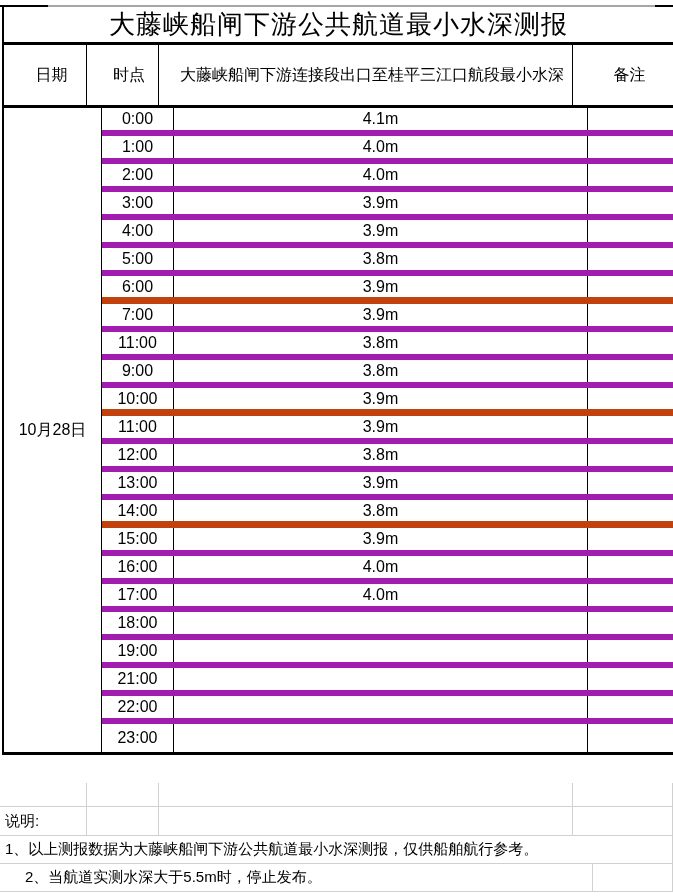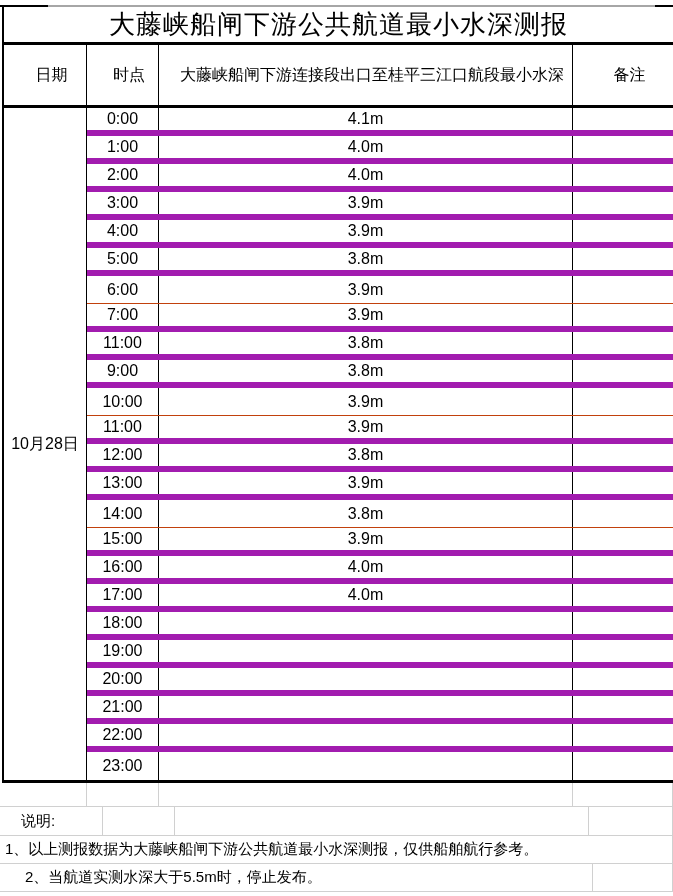--- a/index.html
+++ b/index.html
@@ -31,41 +31,41 @@
     box-sizing:border-box;display:flex;align-items:center;justify-content:center;
     font-size:16px;border-right:1px solid #000;white-space:nowrap;padding-left:13px;
   }
   .hc-date{width:83px;}
   .hc-time{width:72px;}
   .hc-depth{width:414px;}
   .hc-remark{flex:1;border-right:none;}
 
   .data-area{display:flex;}
   .date-col{
-    width:83px;box-sizing:border-box;border-right:1px solid #000;
+    width:98px;box-sizing:border-box;border-right:1px solid #000;
     display:flex;align-items:center;justify-content:center;
     font-size:16px;white-space:nowrap;
   }
   .rows-col{flex:1;display:flex;flex-direction:column;}
   .drow{display:flex;height:28px;box-sizing:border-box;border-bottom:6px solid #a21caf;}
-  .drow.thick{border-bottom:1px solid #c2410c;justify-content:flex-end;}
+  .drow.thick{border-bottom:7px solid #c2410c;justify-content:flex-end;}
   .drow:last-child{border-bottom:none;}
   .dcell{
     box-sizing:border-box;display:flex;align-items:center;justify-content:center;
     font-size:16px;white-space:nowrap;
   }
   .c-time{width:72px;border-right:1px solid #000;}
   .c-depth{width:414px;border-right:1px solid #000;}
   .c-remark{flex:1;}
 
   
   .notes-area{position:absolute;top:783px;left:0;width:673px;font-size:15px;}
   .nrow{display:flex;box-sizing:border-box;border-bottom:1px solid #d0d0d0;}
   .nrow-empty{height:24px;}
-  .nrow-label{height:29px;padding-left:16px;}
+  .nrow-label{height:29px;}
   .nrow-note{height:28px;}
   .ncell{box-sizing:border-box;border-right:1px solid #d0d0d0;display:flex;align-items:center;}
   .nc1{width:87px;}
   .nc2{width:72px;}
   .nc3{width:414px;}
   .nc4{flex:1;}
   .nc-span{width:573px;margin-left:20px;}
   .nc-flex{flex:1;}
   .note-text{padding-left:5px;white-space:nowrap;}
 </style>
@@ -183,25 +183,20 @@
             <div class="dcell c-time">18:00</div>
             <div class="dcell c-depth"></div>
             <div class="dcell c-remark"></div>
           </div>
           <div class="drow">
             <div class="dcell c-time">19:00</div>
             <div class="dcell c-depth"></div>
             <div class="dcell c-remark"></div>
           </div>
           <div class="drow">
-            <div class="dcell c-time">20:00</div>
-            <div class="dcell c-depth"></div>
-            <div class="dcell c-remark"></div>
-          </div>
-          <div class="drow">
             <div class="dcell c-time">21:00</div>
             <div class="dcell c-depth"></div>
             <div class="dcell c-remark"></div>
           </div>
           <div class="drow">
             <div class="dcell c-time">22:00</div>
             <div class="dcell c-depth"></div>
             <div class="dcell c-remark"></div>
           </div>
           <div class="drow">

